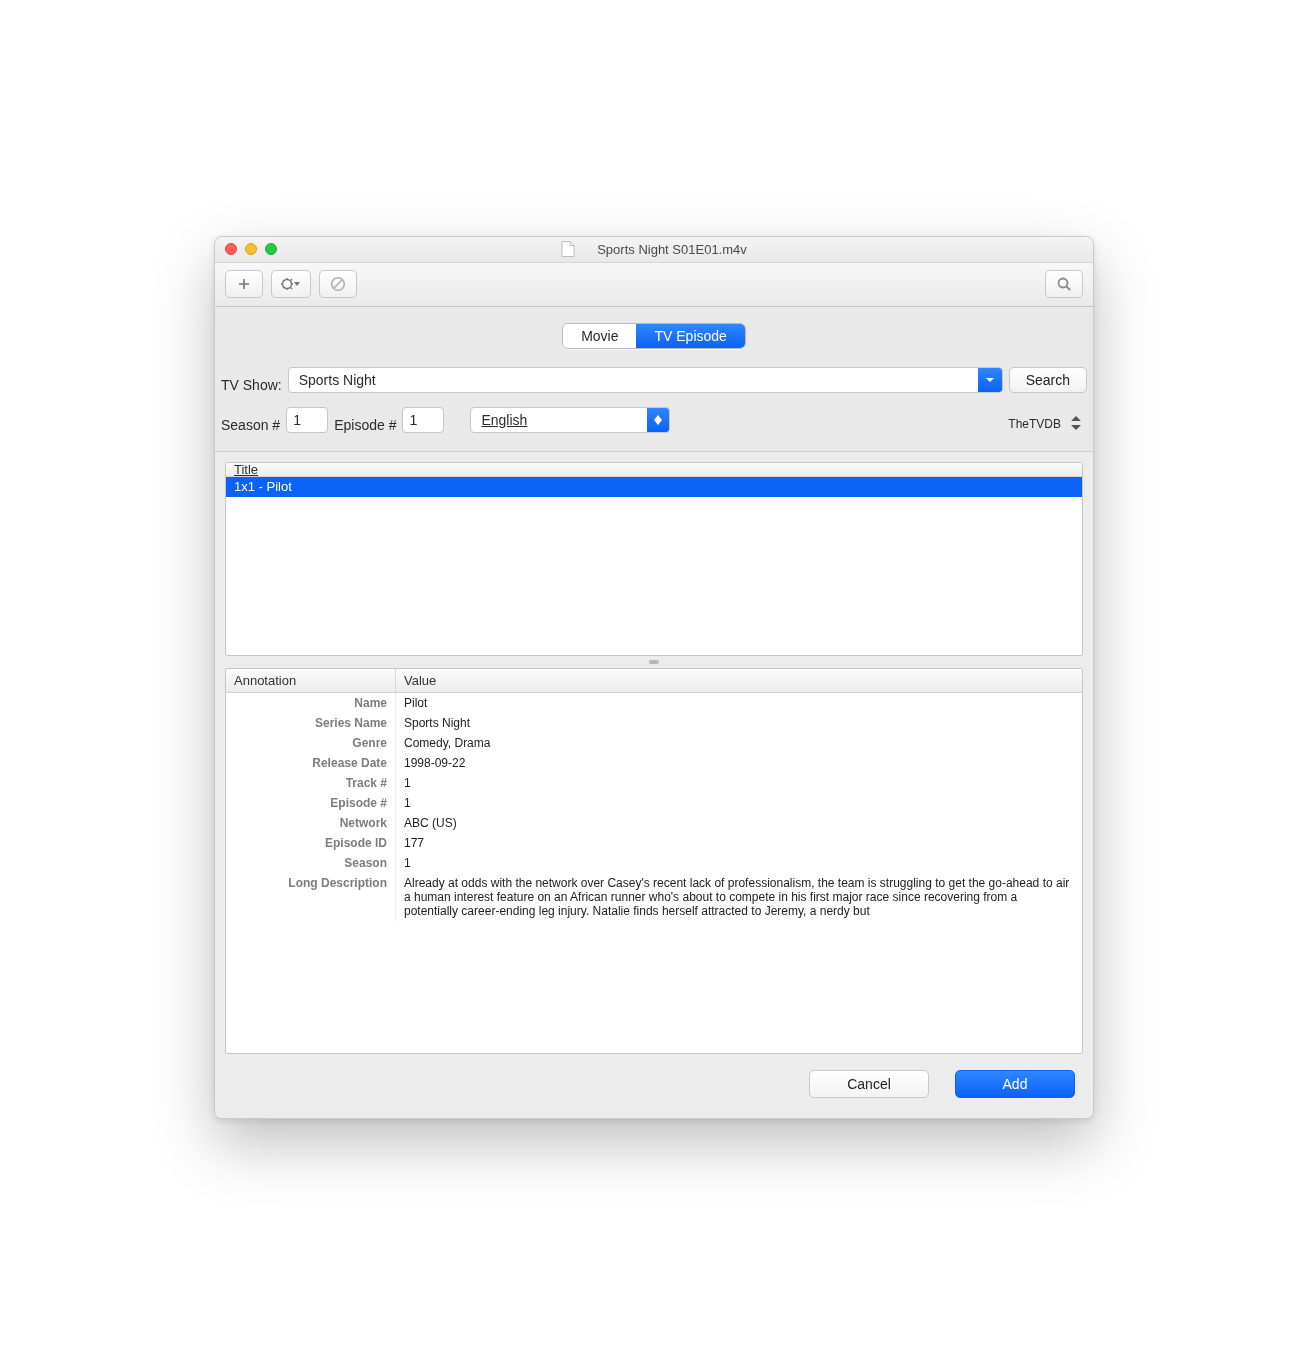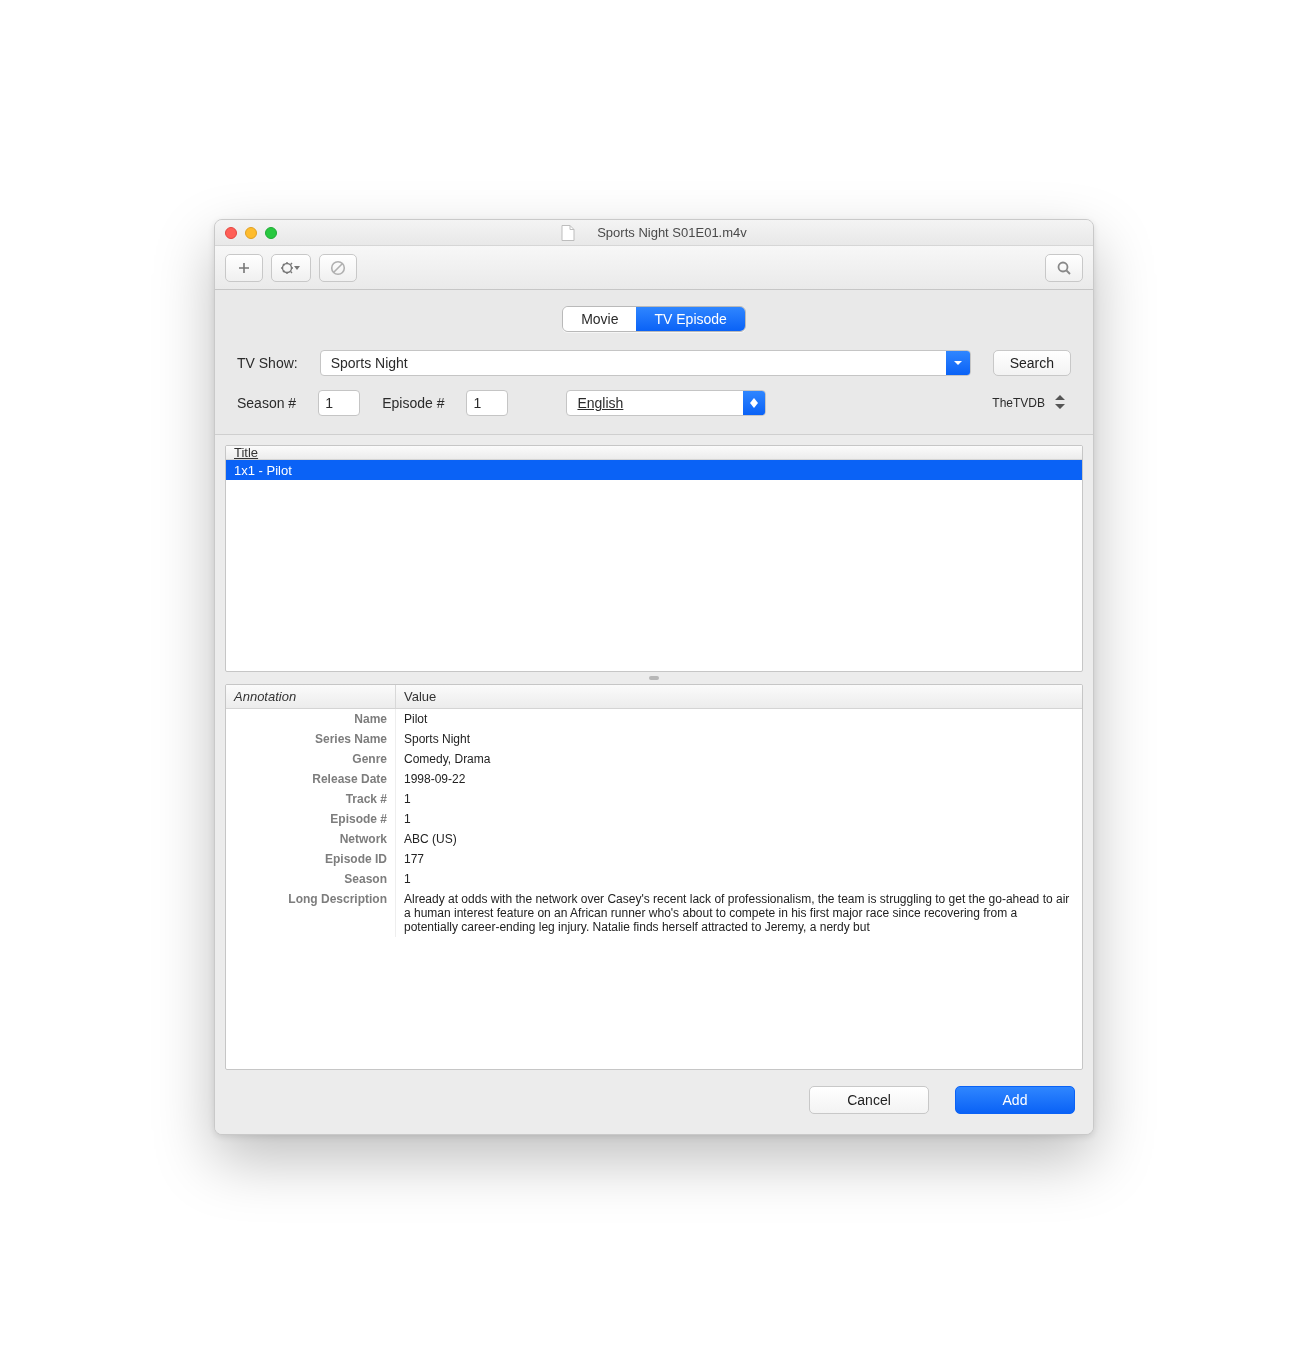--- a/index.html
+++ b/index.html
@@ -68,22 +68,22 @@
   }
   .seg button {
     border:none; padding:0 18px; font-size:14px;
     background:#ffffff; color:#2b2b2b;
   }
   .seg button.active {
     background:linear-gradient(#2f86ff,#0a62f6);
     color:#fff;
   }
   .form-row {
-    display:flex; align-items:center; gap:22px;
-    padding:4px 22px;
+    display:flex; align-items:flex-end; gap:6px;
+    padding:4px 6px;
     font-size:14px; color:#2b2b2b;
   }
   .label { white-space:nowrap; }
   .combo, .num-input, .popup {
     height:26px; background:#fff; border:1px solid #c5c5c5;
     border-radius:4px; display:flex; align-items:center;
     font-size:14px;
   }
   .combo { flex:1; padding:0 0 0 10px; position:relative; }
   .combo-btn {
@@ -113,41 +113,41 @@
   .panes { padding:0 10px; }
   .list-box {
     border:1px solid #c6c6c6; background:#fff; border-radius:2px;
     overflow:hidden;
   }
   .list-header {
     height:14px; background:linear-gradient(#fbfbfb,#ececec);
     border-bottom:1px solid #d4d4d4; font-size:13px; color:#333;
     display:flex; align-items:center; padding:0 8px;text-decoration:underline;
   }
-  .list-body { height:211px; overflow:auto; }
+  .list-body { height:178px; overflow:auto; }
   .list-row {
     height:20px; font-size:13px; padding:0 8px;
     display:flex; align-items:center;
   }
   .list-row.selected { background:#0a62f6; color:#fff; }
   .splitter {
     height:12px; display:flex; align-items:center; justify-content:center;
   }
   .splitter span {
     width:10px; height:4px; border-radius:2px; background:#b7b7b7;
   }
   .grid-header {
     display:flex; height:24px;
     background:linear-gradient(#fbfbfb,#ececec);
     border-bottom:1px solid #d4d4d4;
   }
   .grid-header div {
     font-size:13px; color:#333; display:flex; align-items:center; padding:0 8px;
   }
-  .col-ann { width:170px; border-right:1px solid #d8d8d8;font-style:italic; }
+  .col-ann { width:170px; border-right:1px solid #d8d8d8; }
   .col-val { flex:1; }
   .grid-body { height:360px; overflow-y:auto; position:relative; }
   .grid-body::-webkit-scrollbar { width:14px; }
   .grid-body::-webkit-scrollbar-thumb { background:#c0c0c0; border-radius:7px; border:3px solid #fff; }
   .grid-row { display:flex; font-size:12px; }
   .grid-row .ann {
     width:170px; padding:3px 8px; text-align:right;
     color:#7d7d7d; font-weight:600; border-right:1px solid #eee;
   }
   .grid-row .val { flex:1; padding:3px 8px; color:#222; }

